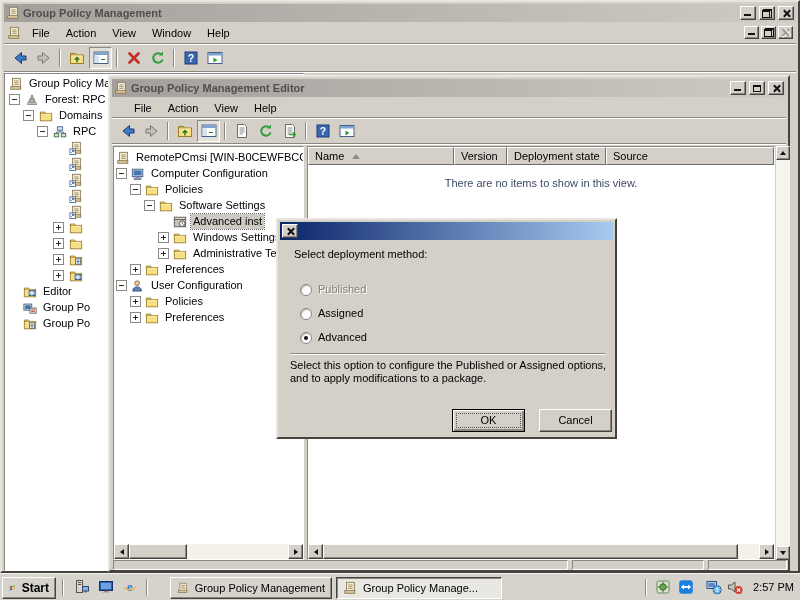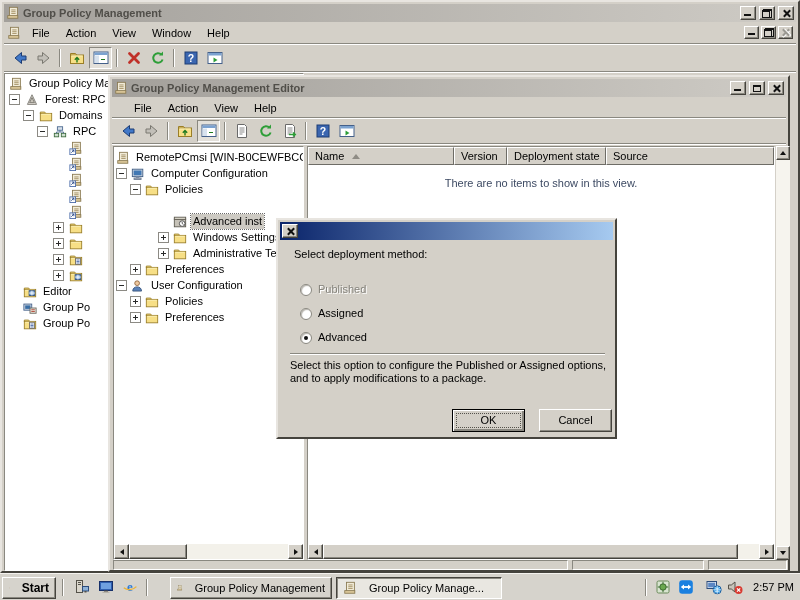--- a/index.html
+++ b/index.html
@@ -72,21 +72,21 @@
   .pbtn.focus::after{content:"";position:absolute;left:3px;right:3px;top:3px;bottom:3px;border:1px dotted #55534c}
   .radio{position:absolute;width:12px;height:12px;border-radius:50%;background:#fff;border:1px solid #8a8880;box-shadow:inset 1px 1px 1px #b8b5ae}
   .radio.sel::after{content:"";position:absolute;left:3px;top:3px;width:4px;height:4px;border-radius:50%;background:#111}
   .rlabel{position:absolute;line-height:14px}
   .rlabel.dis{color:#84827b;text-shadow:1px 1px 0 #fff}
   .etchh{position:absolute;height:2px;border-top:1px solid #8a8880;border-bottom:1px solid #fff}
   .desc{position:absolute;line-height:13px}
 
   
   #taskbar{position:absolute;left:0;top:573px;width:800px;height:27px;background:#d6d3cc;border-top:1px solid #f4f2ee;z-index:30}
-  .tkbtn{position:absolute;top:3px;height:22px;background:#d6d3cc;border:1px solid;border-color:#fff #45433d #45433d #fff;box-shadow:inset -1px -1px 0 #8a8880;display:flex;align-items:center;gap:12px;padding:0 6px;white-space:nowrap;overflow:hidden}
+  .tkbtn{position:absolute;top:3px;height:22px;background:#d6d3cc;border:1px solid;border-color:#fff #45433d #45433d #fff;box-shadow:inset -1px -1px 0 #8a8880;display:flex;align-items:center;gap:6px;padding:0 6px;white-space:nowrap;overflow:hidden}
   .tkbtn.active{border-color:#45433d #fff #fff #45433d;box-shadow:inset 1px 1px 0 #8a8880;background:#e9e7e1;font-weight:normal}
   .vsep{position:absolute;top:5px;height:17px;width:2px;border-left:1px solid #8a8880;border-right:1px solid #fff}
   .qlicon{position:absolute;top:5px}
   .clock{position:absolute;right:6px;top:0;height:27px;line-height:26px}
 </style>
 </head>
 <body>
 
 <svg width="0" height="0" style="position:absolute" aria-hidden="true">
   <defs>
@@ -518,20 +518,27 @@
           <use href="#s-computer"></use>
         </svg>
       <span class="tlabel" style="left:35px">Computer Configuration</span>
     </div>
     <div class="trow" style="top:35px">
       <span class="exp" style="left:16px"></span>
       <svg class="i14 ticon" style="left:31px">
           <use href="#s-folder"></use>
         </svg>
       <span class="tlabel" style="left:49px">Policies</span>
+    </div>
+    <div class="trow" style="top:51px">
+      <span class="exp" style="left:30px"></span>
+      <svg class="i14 ticon" style="left:45px">
+          <use href="#s-folder"></use>
+        </svg>
+      <span class="tlabel" style="left:63px">Software Settings</span>
     </div>
     <div class="trow" style="top:67px">
       <svg class="i14 ticon" style="left:59px">
           <use href="#s-package"></use>
         </svg>
       <span class="tlabel sel" style="left:77px">Advanced inst</span>
     </div>
     <div class="trow" style="top:83px">
       <span class="exp plus" style="left:44px"></span>
       <svg class="i14 ticon" style="left:59px">

